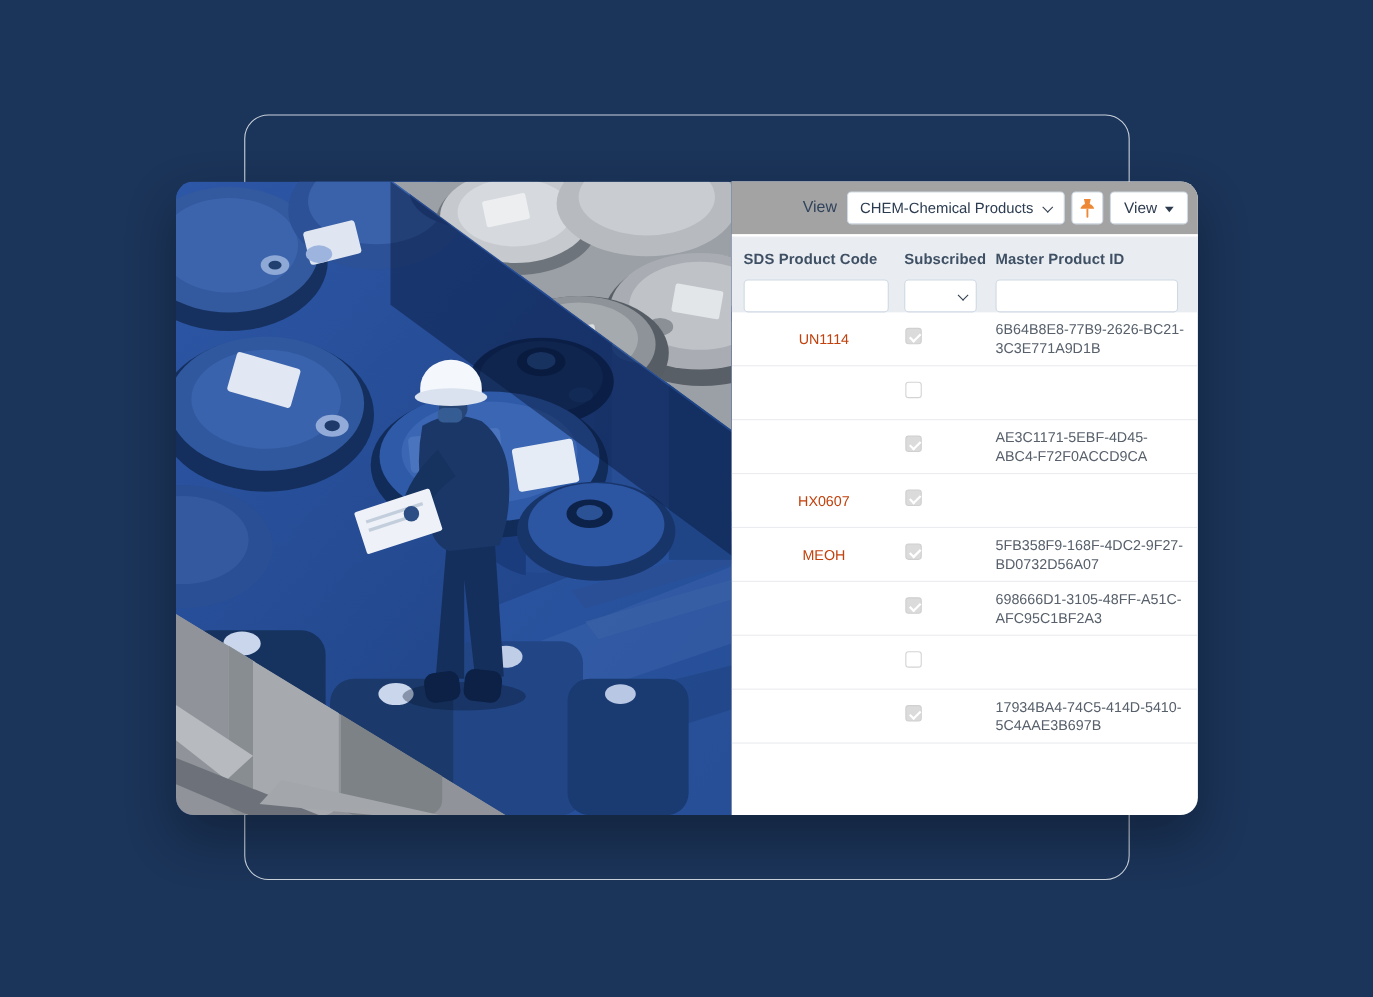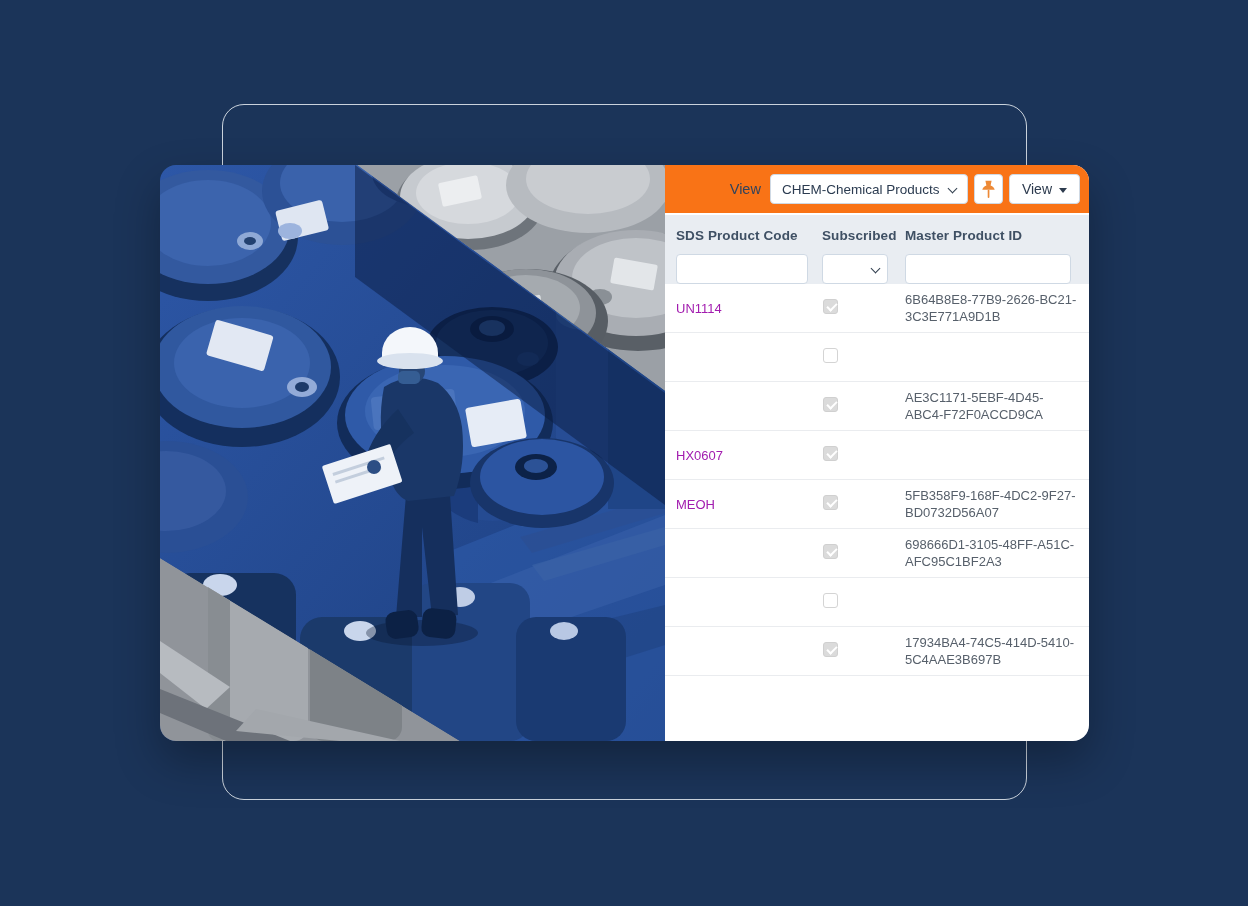--- a/index.html
+++ b/index.html
@@ -31,21 +31,21 @@
   .photo svg { display:block; }
 
   .panel {
     width:424px; height:576px; background:#fff;
     border-radius:0 16px 16px 0; overflow:hidden;
     display:flex; flex-direction:column;
   }
 
   
   .toolbar {
-    height:48px; flex:0 0 48px; background:#f97316;
+    height:48px; flex:0 0 48px; background:#a3a3a3;
     display:flex; align-items:center; justify-content:flex-end;
     gap:6px; padding:0 9px 0 12px;
   }
   .view-label { font-size:14.5px; color:#31435c; margin-right:3px; }
   .select-box {
     background:#fff; border:1px solid #cfd9e4; border-radius:4px;
     height:30px; display:flex; align-items:center;
     font-size:13.5px; color:#2b3b50; cursor:pointer;
   }
   .view-select { width:198px; padding:0 26px 0 11px; position:relative; }
@@ -86,21 +86,21 @@
     height:30px; width:132px; background:#fff; border:1px solid #cfd9e4;
     border-radius:4px; padding:0 8px; font-size:13px; color:#2b3b50; outline:none;
   }
   .filter-input.wide { width:166px; }
   .filter-select { width:66px; padding:0 22px 0 8px; position:relative; }
   .filter-select .chev { right:8px; }
 
   
   .rows { flex:1 1 auto; overflow:hidden; }
   .row { height:49px; border-bottom:1px solid #eaecef; padding:0 10px 0 11px; }
-  .cell-sds { font-size:13px; color:#a21caf; }
+  .cell-sds { font-size:13px; color:#c2410c;text-align:center; }
   .cell-master { font-size:13px; color:#57606b; line-height:17px; max-width:176px;
                  overflow-wrap:break-word; }
   .cb {
     width:15px; height:15px; border-radius:3px; display:inline-block;
     position:relative; margin-left:1px; cursor:pointer;
   }
   .cb.checked { background:#dbdbdb; border:1px solid #d0d0d0; }
   .cb.checked::after {
     content:""; position:absolute; left:4.5px; top:1.5px; width:4px; height:8px;
     border-right:2px solid #fff; border-bottom:2px solid #fff;

